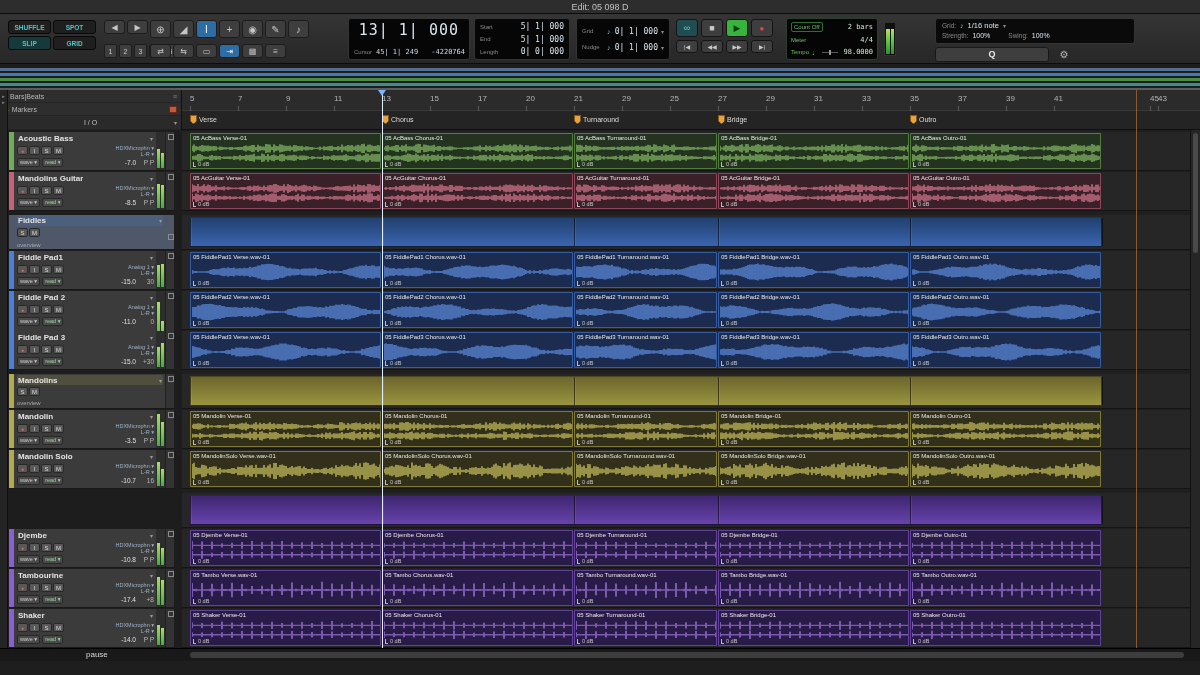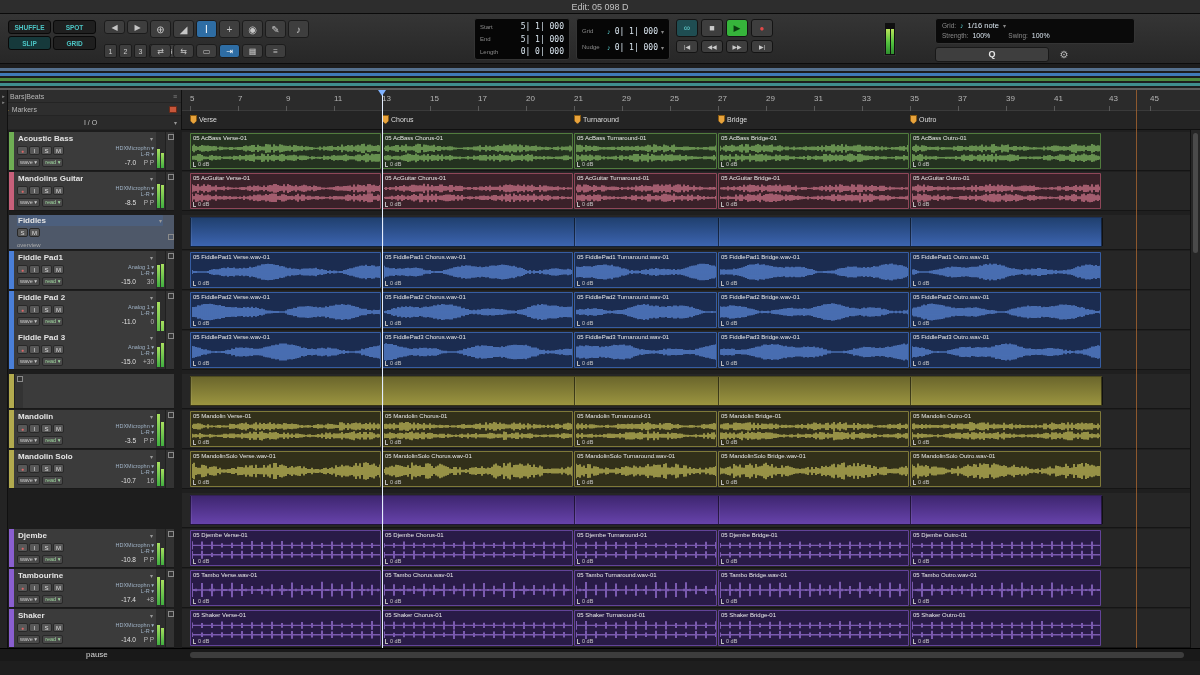--- a/index.html
+++ b/index.html
@@ -202,20 +202,28 @@
       </div>
     <div id="tools2">
         <div class="ibtn sm">⇄</div>
         <div class="ibtn sm">⇆</div>
         <div class="ibtn sm">▭</div>
         <div class="ibtn sm active">⇥</div>
         <div class="ibtn sm">▦</div>
         <div class="ibtn sm">≡</div>
       </div>
 
+    <div id="counterpanel" class="panel">
+      <div class="cmain">13| 1| 000</div>
+      <div class="csub">
+        <span class="clab">Cursor</span>
+        <span class="cval">45| 1| 249</span>
+        <span class="cpos">-4220764</span>
+      </div>
+    </div>
 
     <div id="selpanel" class="panel">
         <div class="selrow">
           <span class="sellab">Start</span>
           <span class="selval">5| 1| 000</span>
         </div>
         <div class="selrow">
           <span class="sellab">End</span>
           <span class="selval">5| 1| 000</span>
         </div>
@@ -247,20 +255,36 @@
           <div class="tpb rec">●</div>
         </div>
       <div id="t2row">
           <div class="tpb sm">|◀</div>
           <div class="tpb sm">◀◀</div>
           <div class="tpb sm">▶▶</div>
           <div class="tpb sm">▶|</div>
         </div>
     </div>
 
+    <div id="tempopanel">
+        <div class="trow">
+          <span class="tlab boxed">Count Off</span>
+          <span class="tval">2 bars</span>
+        </div>
+        <div class="trow">
+          <span class="tlab">Meter</span>
+          <span class="tval">4/4</span>
+        </div>
+        <div class="trow">
+          <span class="tlab">Tempo</span>
+          <span class="tmet">♩</span>
+          <i class="tsl"></i>
+          <span class="tval">98.0000</span>
+        </div>
+      </div>
     <div id="tbmeters">
         <i></i>
         <i></i>
       </div>
 
     <div id="gridpanel">
       <div class="gp1">
         <span class="gplab">Grid:</span>
         <span class="gpnote">♪</span>
         <span class="gpval">1/16 note</span>
@@ -317,21 +341,21 @@
         <span class="tick" style="left: 440px;">29</span>
         <span class="tick" style="left: 488px;">25</span>
         <span class="tick" style="left: 536px;">27</span>
         <span class="tick" style="left: 584px;">29</span>
         <span class="tick" style="left: 632px;">31</span>
         <span class="tick" style="left: 680px;">33</span>
         <span class="tick" style="left: 728px;">35</span>
         <span class="tick" style="left: 776px;">37</span>
         <span class="tick" style="left: 824px;">39</span>
         <span class="tick" style="left: 872px;">41</span>
-        <span class="tick" style="left: 927px; text-align: right;">43</span>
+        <span class="tick" style="left: 976px; text-align: right;">43</span>
         <span class="tick" style="left: 968px;">45</span>
       </div>
     <div id="marks">
         <div class="marker" style="left: 8px;">
           <i class="mflag"></i>
           <span class="mtxt">Verse</span>
         </div>
         <div class="marker" style="left: 200px;">
           <i class="mflag"></i>
           <span class="mtxt">Chorus</span>
@@ -515,20 +539,33 @@
           </div>
         </div>
         <div class="mtr">
           <i style="height:60%"></i>
           <i style="height:70%"></i>
         </div>
         <div class="pbx"></div>
       </div>
       <div class="thead" style="top: 244px; height: 35px;">
         <i class="cchip" style="background:#b2aa4e"></i>
+        <div class="tmain">
+          <div class="tr1" style="background:#b2aa4e2e">
+            <span class="tname">Mandolins</span>
+            <span class="car">▾</span>
+          </div>
+          <div class="tr2">
+            <span class="tb">S</span>
+            <span class="tb">M</span>
+          </div>
+          <div class="tr3">
+            <span class="ovw">overview</span>
+          </div>
+        </div>
         <div class="pbx"></div>
       </div>
       <div class="thead" style="top: 280px; height: 39px;">
         <i class="cchip" style="background:#b2aa4e"></i>
         <div class="tmain">
           <div class="tr1">
             <span class="tname">Mandolin</span>
             <span class="car">▾</span>
           </div>
           <div class="tr2">

